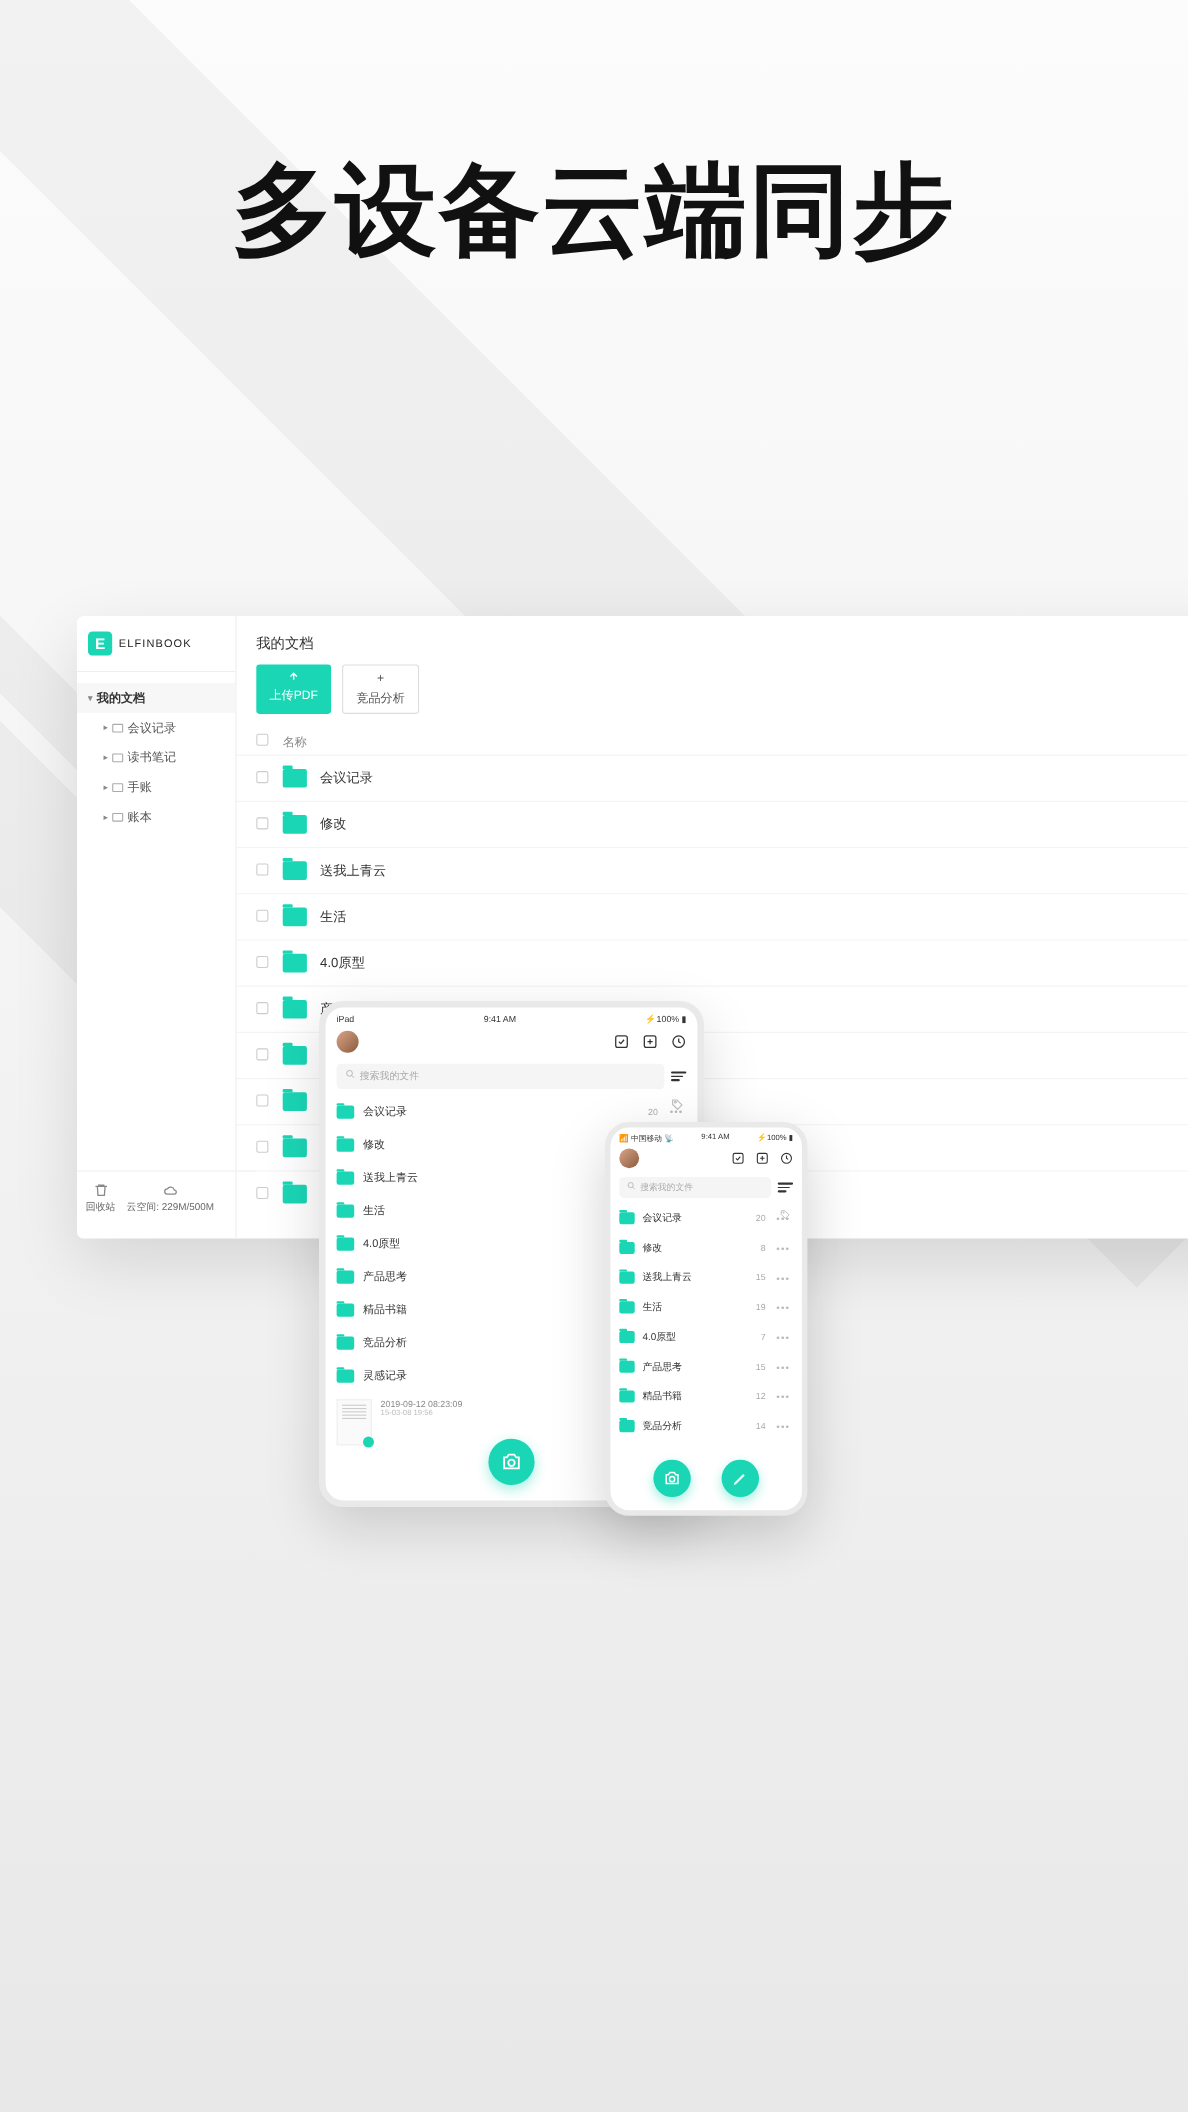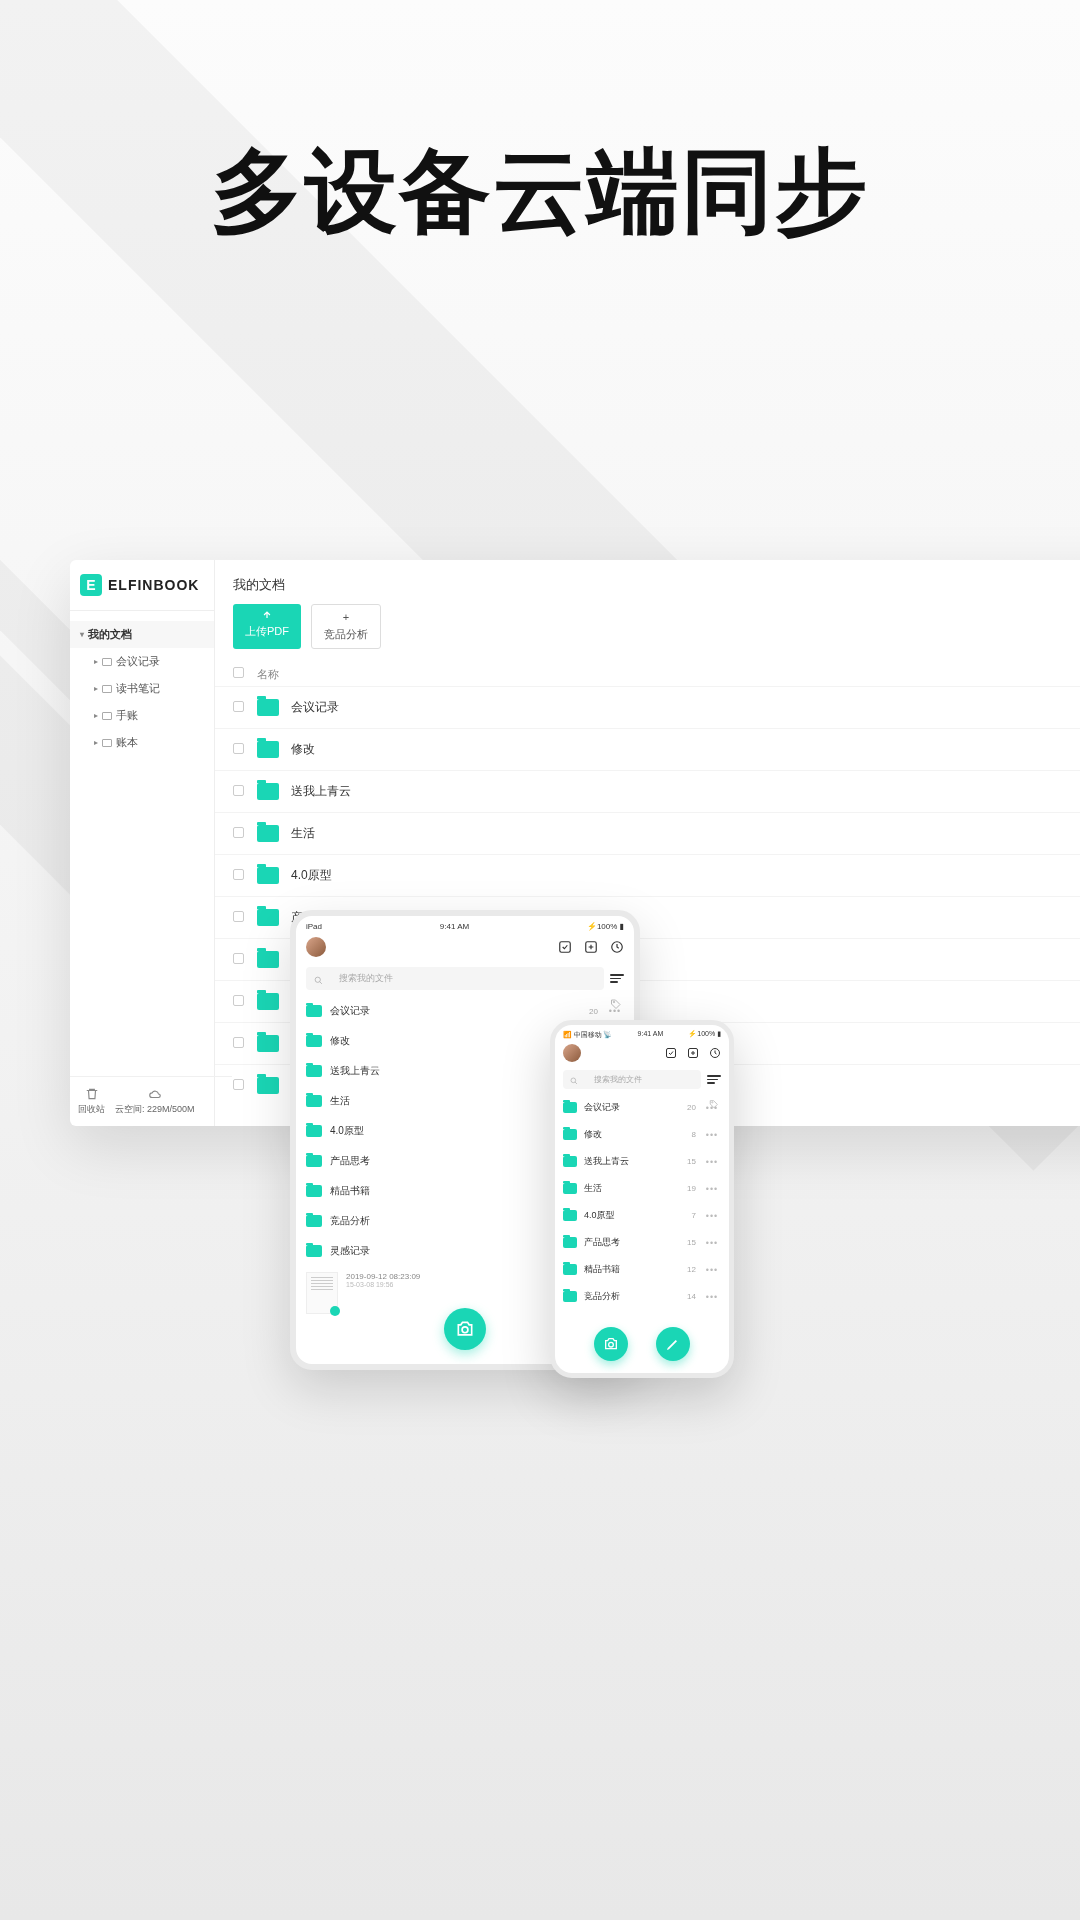--- a/index.html
+++ b/index.html
@@ -13,28 +13,28 @@
 .stripe.s3 { width: 180px; height: 2000px; left: 300px; top: -600px; }
 
 .headline { text-align: center; font-size: 92px; font-weight: 700; color: #111; letter-spacing: 2px; padding-top: 130px; }
 
 
 .desktop { position: absolute; left: 70px; top: 560px; width: 1200px; background: #fff; border-radius: 6px; box-shadow: 0 20px 60px rgba(0,0,0,0.12); overflow: hidden; }
 .desktop-row { display: flex; }
 .sidebar { width: 145px; border-right: 1px solid #eee; }
 .brand { display: flex; align-items: center; gap: 6px; padding: 14px 10px; border-bottom: 1px solid #eee; }
 .brand-logo { width: 22px; height: 22px; background: #1ad6b5; border-radius: 4px; display: flex; align-items: center; justify-content: center; color: #fff; font-weight: 800; font-size: 14px; }
-.brand-text { font-size: 14px; font-weight: 700; letter-spacing: 1px; color: #222; }
+.brand-text { font-size: 10px; font-weight: 400; letter-spacing: 1px; color: #222; }
 .side-root { padding: 10px 0; }
 .side-item { font-size: 11px; color: #333; padding: 6px 10px; display: flex; align-items: center; gap: 4px; }
 .side-item.root { background: #f7f7f7; font-weight: 600; }
 .side-item.child { padding-left: 24px; color: #555; }
 .side-item .chev { font-size: 8px; color: #888; }
 .side-item .fld { width: 10px; height: 8px; border: 1px solid #aaa; border-radius: 1px; display: inline-block; }
-.sidebar-bottom { position: absolute; bottom: 0; left: 0; width: 162px; display: flex; align-items: center; gap: 10px; padding: 10px 8px; font-size: 9px; color: #666; border-top: 1px solid #f0f0f0; }
+.sidebar-bottom { position: absolute; bottom: 12px; left: 0; width: 162px; display: flex; align-items: center; gap: 10px; padding: 10px 8px; font-size: 9px; color: #666; border-top: 1px solid #f0f0f0; }
 .sidebar-bottom .ico { display: flex; flex-direction: column; align-items: center; gap: 2px; }
 .sidebar-bottom svg { width: 14px; height: 14px; }
 .content { flex: 1; padding: 0 0 20px 0; position: relative; }
 .content-header { display: flex; align-items: center; padding: 16px 18px 10px; font-size: 13px; color: #333; font-weight: 500; }
 .toolbar { display: flex; gap: 10px; padding: 0 18px 10px; }
 .btn { font-size: 11px; padding: 6px 12px; border-radius: 3px; display: inline-flex; align-items: center; gap: 4px; cursor: pointer; flex-direction: column; }
 .btn.primary { background: #1ad6b5; color: #fff; }
 .btn.outline { border: 1px solid #ddd; color: #555; background: #fff; }
 .columns { display: flex; padding: 8px 18px 4px; font-size: 11px; color: #888; }
 .col-check { width: 24px; }
@@ -48,21 +48,21 @@
 .row .nm { flex: 1; }
 
 
 .tablet { position: absolute; left: 290px; top: 910px; width: 350px; height: 460px; background: #fff; border: 6px solid #e9e9e9; border-radius: 22px; box-shadow: 0 18px 50px rgba(0,0,0,0.15); overflow: hidden; }
 .device-status { display: flex; justify-content: space-between; font-size: 8px; color: #333; padding: 6px 10px 2px; }
 .device-top { display: flex; align-items: center; justify-content: space-between; padding: 4px 10px; }
 .avatar { width: 20px; height: 20px; border-radius: 50%; background: linear-gradient(135deg, #d9a58a, #8b5a3c); }
 .top-icons { display: flex; gap: 12px; align-items: center; color: #333; }
 .top-icons svg { width: 14px; height: 14px; }
 .search-bar { margin: 6px 10px; display: flex; align-items: center; gap: 6px; }
-.search-in { flex: 1; background: #f5f5f5; border-radius: 4px; padding: 5px 8px; font-size: 9px; color: #aaa; display: flex; align-items: flex-end; gap: 16px; }
+.search-in { flex: 1; background: #f5f5f5; border-radius: 4px; padding: 5px 8px; font-size: 9px; color: #aaa; display: flex; align-items: flex-start; gap: 4px; }
 .menu-ico { width: 14px; display: flex; flex-direction: column; gap: 2px; }
 .menu-ico span { height: 1.5px; background: #333; border-radius: 1px; }
 .menu-ico span:nth-child(2) { width: 80%; }
 .menu-ico span:nth-child(3) { width: 60%; }
 .tag-ico { position: absolute; right: 12px; top: 82px; width: 12px; height: 12px; }
 .d-list { padding: 0 10px; }
 .d-row { display: flex; align-items: center; padding: 8px 0; font-size: 10px; color: #333; gap: 8px; }
 .d-row .folder-ico { width: 16px; height: 12px; background: #1ad6b5; border-radius: 2px; position: relative; }
 .d-row .folder-ico::before { content: ""; position: absolute; top: -2px; left: 0; width: 7px; height: 2px; background: #1ad6b5; border-radius: 1px 1px 0 0; }
 .d-row .nm { flex: 1; }

